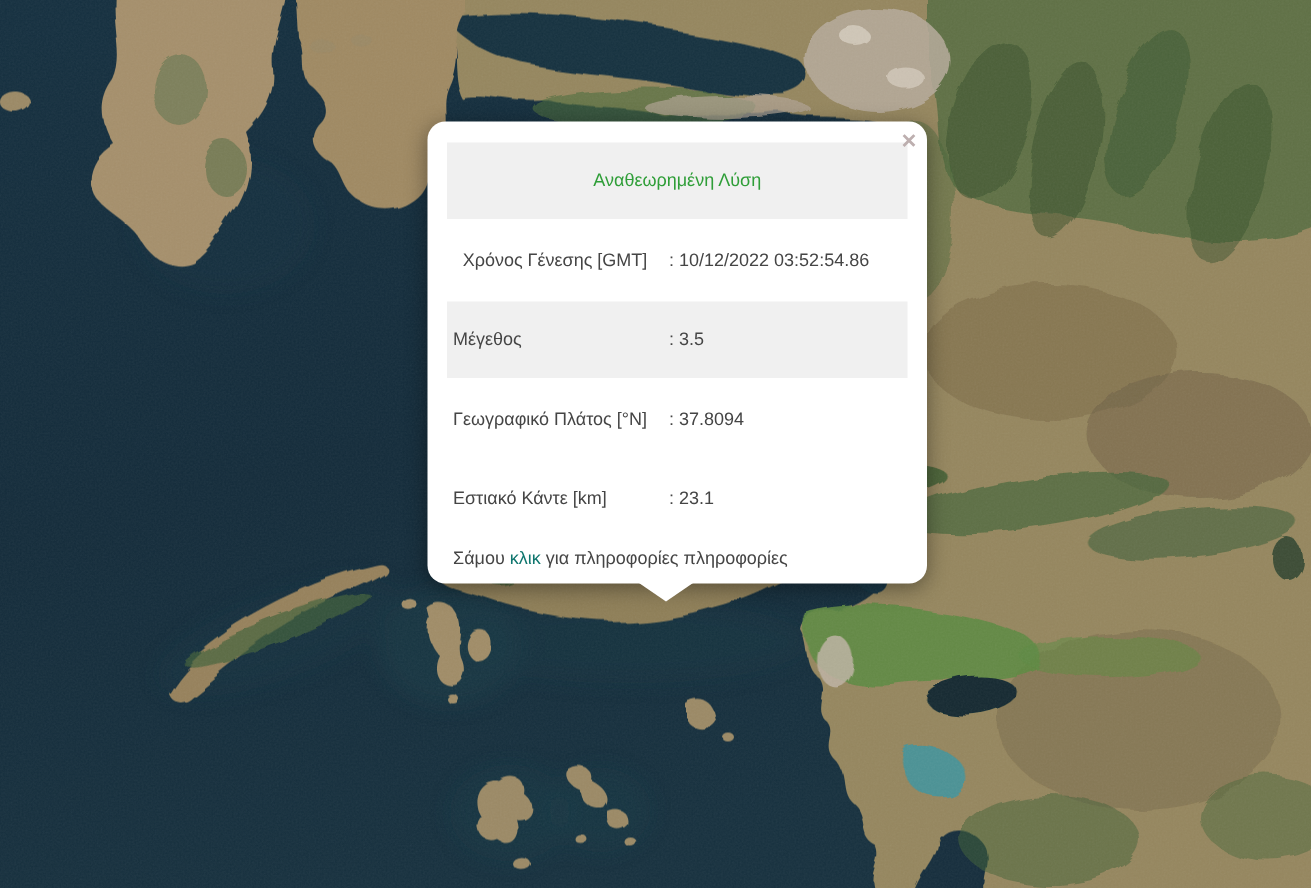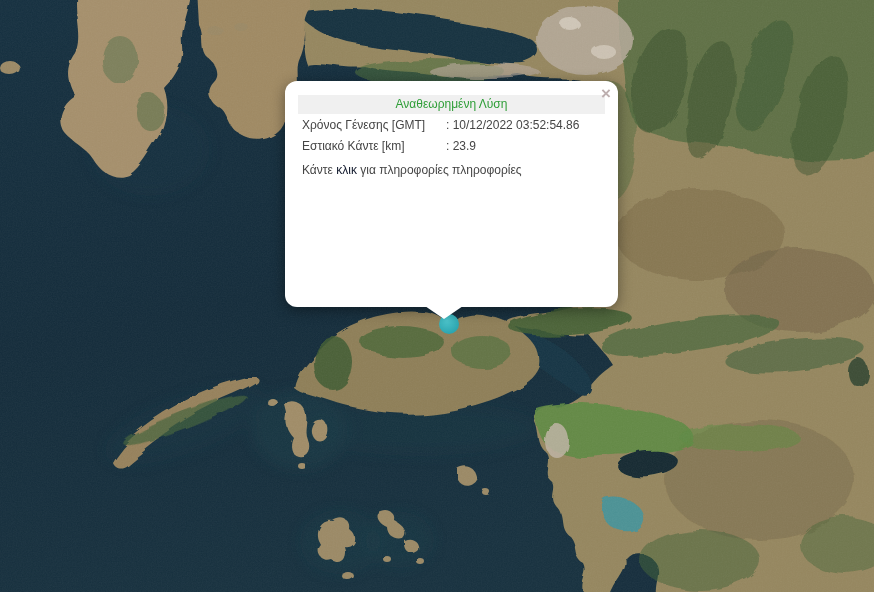--- a/index.html
+++ b/index.html
@@ -31,30 +31,30 @@
     position:absolute;left:140px;top:100%;width:0;height:0;margin-top:-1px;
     border-left:19px solid transparent;border-right:19px solid transparent;
     border-top:13px solid #ffffff;
   }
   .popup-close{
     position:absolute;top:2px;right:5px;border:none;background:none;
     font:bold 17px/17px "Liberation Sans",sans-serif;color:#bdafaf;
     cursor:pointer;padding:2px;
   }
   .eq-table{width:100%;border-collapse:separate;border-spacing:0 2px;}
-  .eq-table td{padding:2px 4px;vertical-align:middle;line-height:15px;}
+  .eq-table td{padding:18px 4px;vertical-align:middle;line-height:15px;}
   .eq-table tr.stripe td{background:#f0f0f0;}
   .eq-title-cell{
     text-align:center;color:#2f9e38;background:#f0f0f0;
     padding:2px 4px;line-height:15px;
   }
   td.lbl{width:136px;}
-  tr.nowrap-lbl td.lbl{white-space:nowrap;}
+  tr.nowrap-lbl td.lbl{white-space:nowrap;text-align:center;}
   .popup-footer{margin:5px 0 0 4px;line-height:15px;}
-  .popup-footer a{color:#0f172a;text-decoration:none;cursor:pointer;}
+  .popup-footer a{color:#0f766e;text-decoration:none;cursor:pointer;}
 </style>
 </head>
 <body>
 
 <div class="map-stage">
 <svg width="874" height="592" viewBox="0 0 874 592" xmlns="http://www.w3.org/2000/svg">
   <defs>
     <linearGradient id="seaGrad" x1="0" y1="0" x2="0.3" y2="1">
       <stop offset="0" stop-color="#153040"></stop>
       <stop offset="0.55" stop-color="#142c3b"></stop>
@@ -246,23 +246,31 @@
 
   <table class="eq-table">
     <tbody>
         <tr>
       <td class="eq-title-cell" colspan="2">Αναθεωρημένη Λύση</td>
     </tr>
     <tr class="nowrap-lbl">
       <td class="lbl">Χρόνος Γένεσης [GMT]</td>
       <td class="val">: 10/12/2022 03:52:54.86</td>
     </tr>
+    <tr class="stripe">
+      <td class="lbl">Μέγεθος</td>
+      <td class="val">: 3.5</td>
+    </tr>
+    <tr>
+      <td class="lbl">Γεωγραφικό Πλάτος [°N]</td>
+      <td class="val">: 37.8094</td>
+    </tr>
     <tr>
       <td class="lbl">Εστιακό Κάντε [km]</td>
-      <td class="val">: 23.9</td>
+      <td class="val">: 23.1</td>
     </tr>
   </tbody>
     </table>
 
-  <div class="popup-footer"><span>Κάντε </span><a>κλικ</a><span> για πληροφορίες πληροφορίες</span></div>
+  <div class="popup-footer"><span>Σάμου </span><a>κλικ</a><span> για πληροφορίες πληροφορίες</span></div>
 
   <div class="popup-tail"></div>
 </div>
 
 </body></html>

